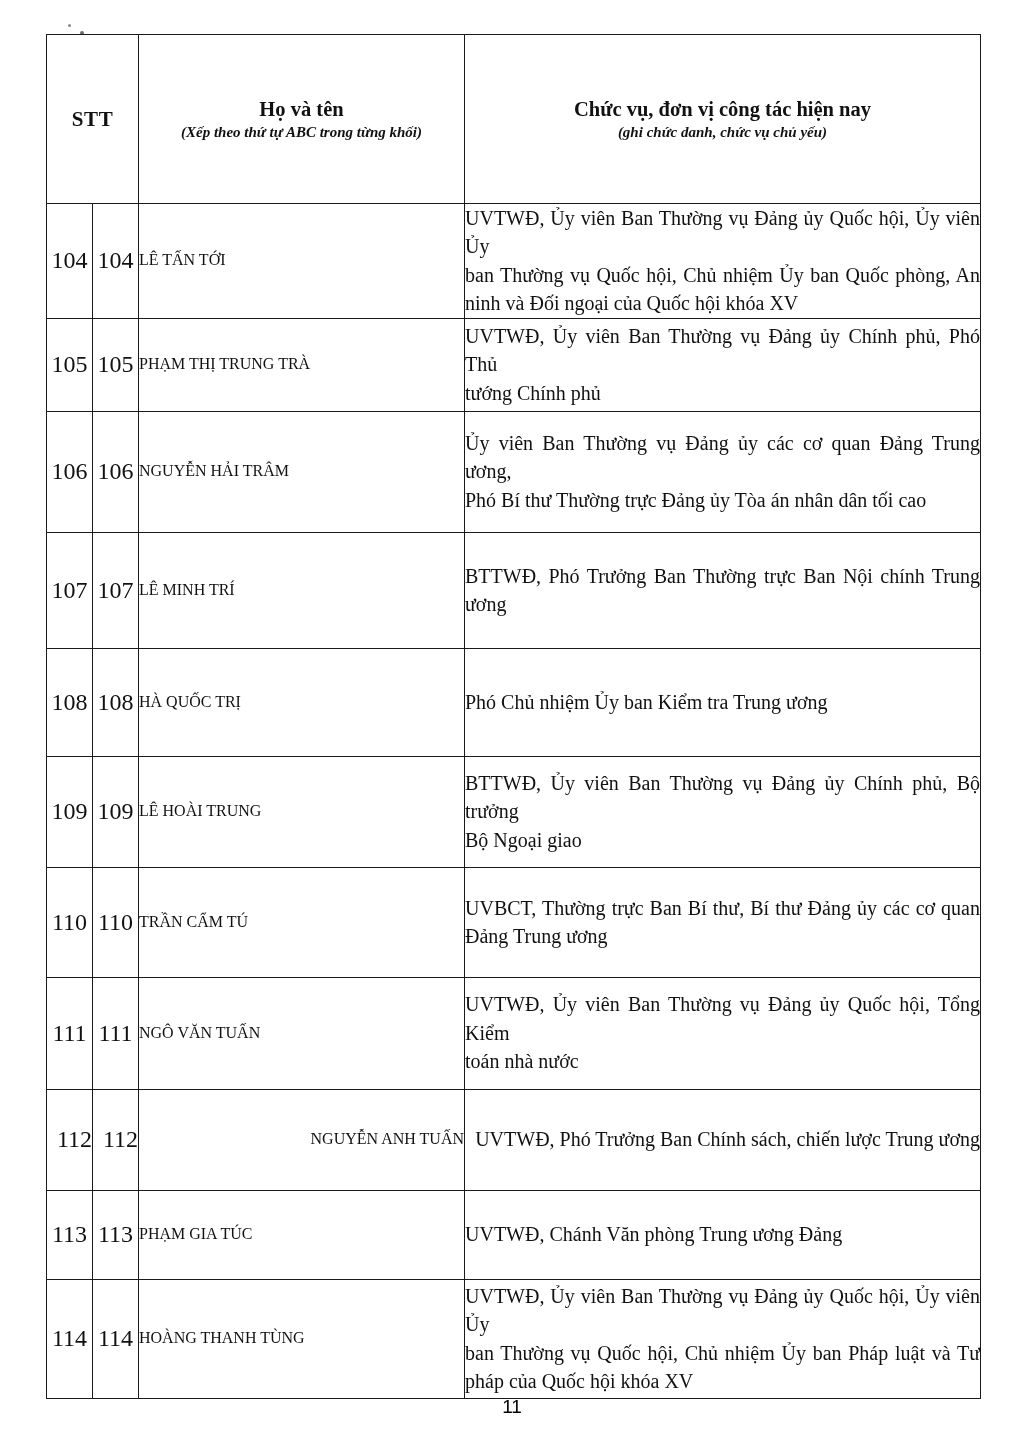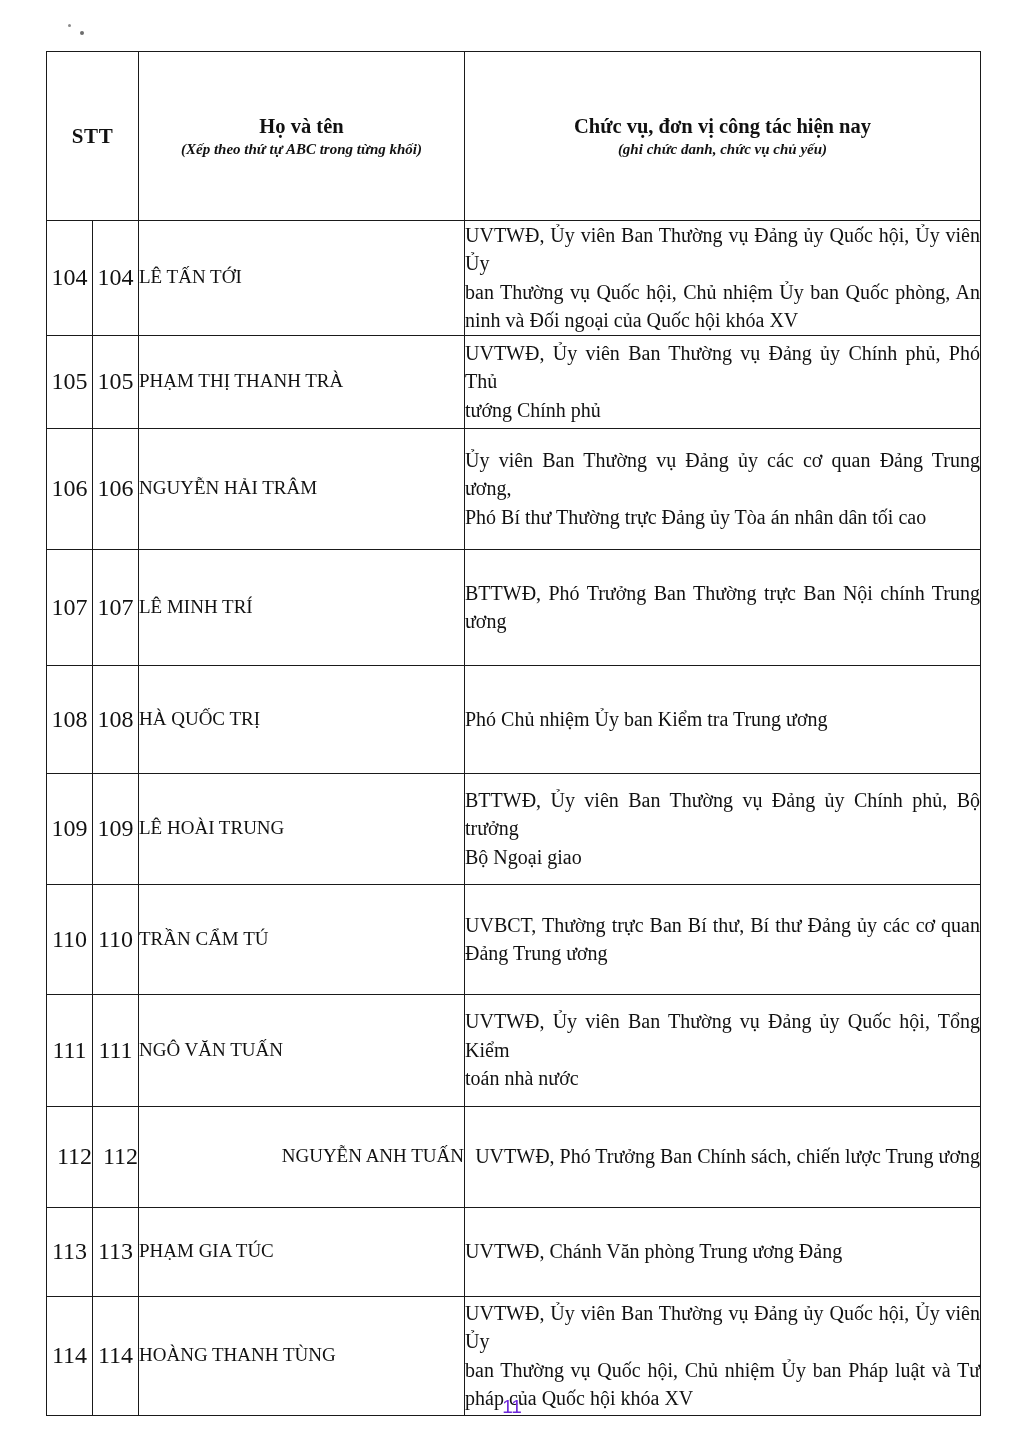--- a/index.html
+++ b/index.html
@@ -33,21 +33,21 @@
   .speck.s1 { left: 68px; top: 24px; width: 3px; height: 3px; }
   .speck.s2 { left: 80px; top: 31px; width: 4px; height: 4px; background:#6d6d6d; }
   .speck.s3 { left: 420px; top: 225px; width: 3px; height: 3px; background:#b9b9b9; }
   .speck.s4 { left: 389px; top: 548px; width: 4px; height: 3px; background:#c0c0c0; }
   .speck.s5 { left: 637px; top: 180px; width: 3px; height: 3px; background:#bdbdbd; }
   .speck.s6 { left: 563px; top: 556px; width: 3px; height: 3px; background:#cccccc; }
 
   table.roster {
     position: absolute;
     left: 46px;
-    top: 51px;
+    top: 34px;
     width: 934px;
     border-collapse: collapse;
     table-layout: fixed;
   }
 
   table.roster td,
   table.roster th {
     border: 1.4px solid #1a1a1a;
     padding: 0;
     vertical-align: middle;
@@ -85,21 +85,21 @@
   }
 
   
   td.num {
     text-align: center;
     font-size: 24px;
     padding: 4px 2px;
     white-space: nowrap;
   }
   td.name {
-    font-size: 19px;
+    font-size: 16px;
     padding: 6px 4px 6px 7px;
     line-height: 1.3;
     white-space: nowrap;
   }
   td.pos {
     font-size: 20px;
     padding: 8px 6px 8px 9px;
     line-height: 1.42;
     text-align: justify;
     text-justify: inter-word;
@@ -128,21 +128,21 @@
   tr.r-114 td { height: 118px; }
 
   .page-number {
     position: absolute;
     left: 0;
     top: 1396px;
     width: 1024px;
     text-align: center;
     font-size: 19px;
     font-family: "Liberation Sans", "DejaVu Sans", sans-serif;
-    color: #6d28d9;
+    color: #000000;
   }
 </style>
 </head>
 <body>
 
 <div class="page">
 
   <span class="speck s1"></span>
   <span class="speck s2"></span>
   <span class="speck s3"></span>
@@ -177,21 +177,21 @@
           <td class="name">LÊ TẤN TỚI</td>
           <td class="pos">
             <span class="line stretch">UVTWĐ, Ủy viên Ban Thường vụ Đảng ủy Quốc hội, Ủy viên Ủy</span>
             <span class="line stretch">ban Thường vụ Quốc hội, Chủ nhiệm Ủy ban Quốc phòng, An</span>
             <span class="line">ninh và Đối ngoại của Quốc hội khóa XV</span>
           </td>
         </tr>
         <tr class="r-105">
           <td class="num">105</td>
           <td class="num">105</td>
-          <td class="name">PHẠM THỊ THANH TRÀ</td>
+          <td class="name">PHẠM THỊ TRUNG TRÀ</td>
           <td class="pos">
             <span class="line stretch">UVTWĐ, Ủy viên Ban Thường vụ Đảng ủy Chính phủ, Phó Thủ</span>
             <span class="line">tướng Chính phủ</span>
           </td>
         </tr>
         <tr class="r-106">
           <td class="num">106</td>
           <td class="num">106</td>
           <td class="name">NGUYỄN HẢI TRÂM</td>
           <td class="pos">

